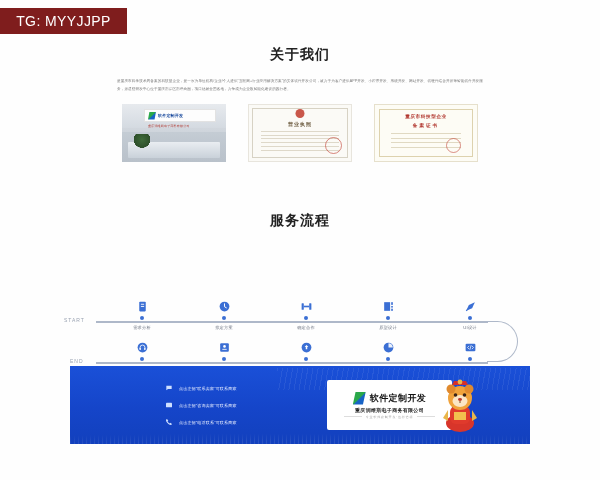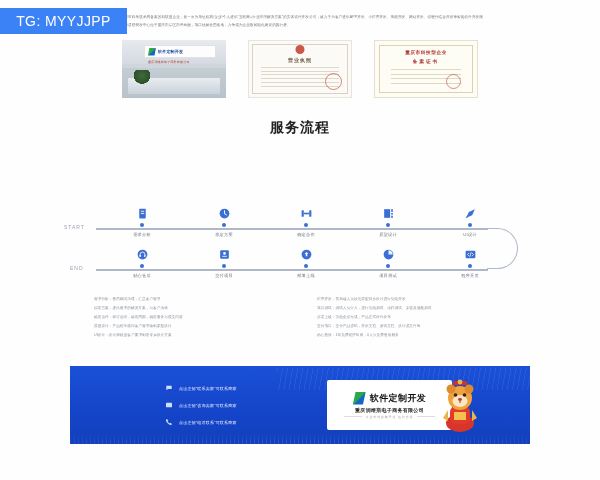--- a/index.html
+++ b/index.html
@@ -4,21 +4,21 @@
 <style>
   html,body{margin:0;padding:0;}
   body{
     width:600px;height:480px;overflow:hidden;background:#ffffff;
     font-family:"Liberation Sans","DejaVu Sans",sans-serif;
     position:relative;
   }
   .page{position:absolute;inset:0;background:#fefefe;}
 
   
-  .wm{position:absolute;background:#3b82f6;color:#fff;display:flex;
+  .wm{position:absolute;background:#7f1d1d;color:#fff;display:flex;
       align-items:center;justify-content:center;letter-spacing:.4px;}
   .wm-tl{left:0;top:8px;width:127px;height:26px;font-size:14px;}
   .wm-br{right:0;bottom:10px;width:165px;height:34px;font-size:16px;}
 
   
   .content{position:absolute;left:60px;top:0;width:480px;}
 
   .sec-title{
     text-align:center;font-size:14px;color:#222;font-weight:700;
     letter-spacing:1px;
@@ -135,20 +135,21 @@
 
   .mascot{position:absolute;right:48px;top:10px;width:44px;height:58px;}
 </style>
 </head>
 <body>
 
 <div class="page">
 
   <div class="content">
 
+    <div class="sec-title" id="about-title">关于我们</div>
 
     <div class="about-para">是重庆市科学技术局备案的科技型企业，是一家为单位机构/企业/个人提供“互联网+行业应用解决方案”的实体软件开发公司，致力于为客户提供APP开发、小程序开发、系统开发、网站开发、软硬件结合开发等智能软件开发服务，派遣驻研发中心位于重庆南岸区南坪商圈，项目辐射全国各地，力争成为企业数智能化建设的践行者。</div>
 
     <div class="imgs">
 
       <div class="img-box office">
         <div class="sign">
           <span class="lg"></span>
           <span class="tx">软件定制开发</span>
         </div>
@@ -179,21 +180,21 @@
         <div class="rows">
           <i></i>
             <i></i>
             <i></i>
             <i></i>
         </div>
         <div class="stamp"></div>
       </div>
     </div>
 
-    <div class="sec-title" id="process-title" style="margin-top:21px;">服务流程</div>
+    <div class="sec-title" id="process-title" style="margin-top:50px;">服务流程</div>
 
     <div class="process">
       <div class="rail r1"></div>
       <div class="rail r2"></div>
       <div class="curve"></div>
 
       <div class="edge start">START</div>
       <div class="edge end">END</div>
 
       <div class="node" style="left:82px;top:34px;">

